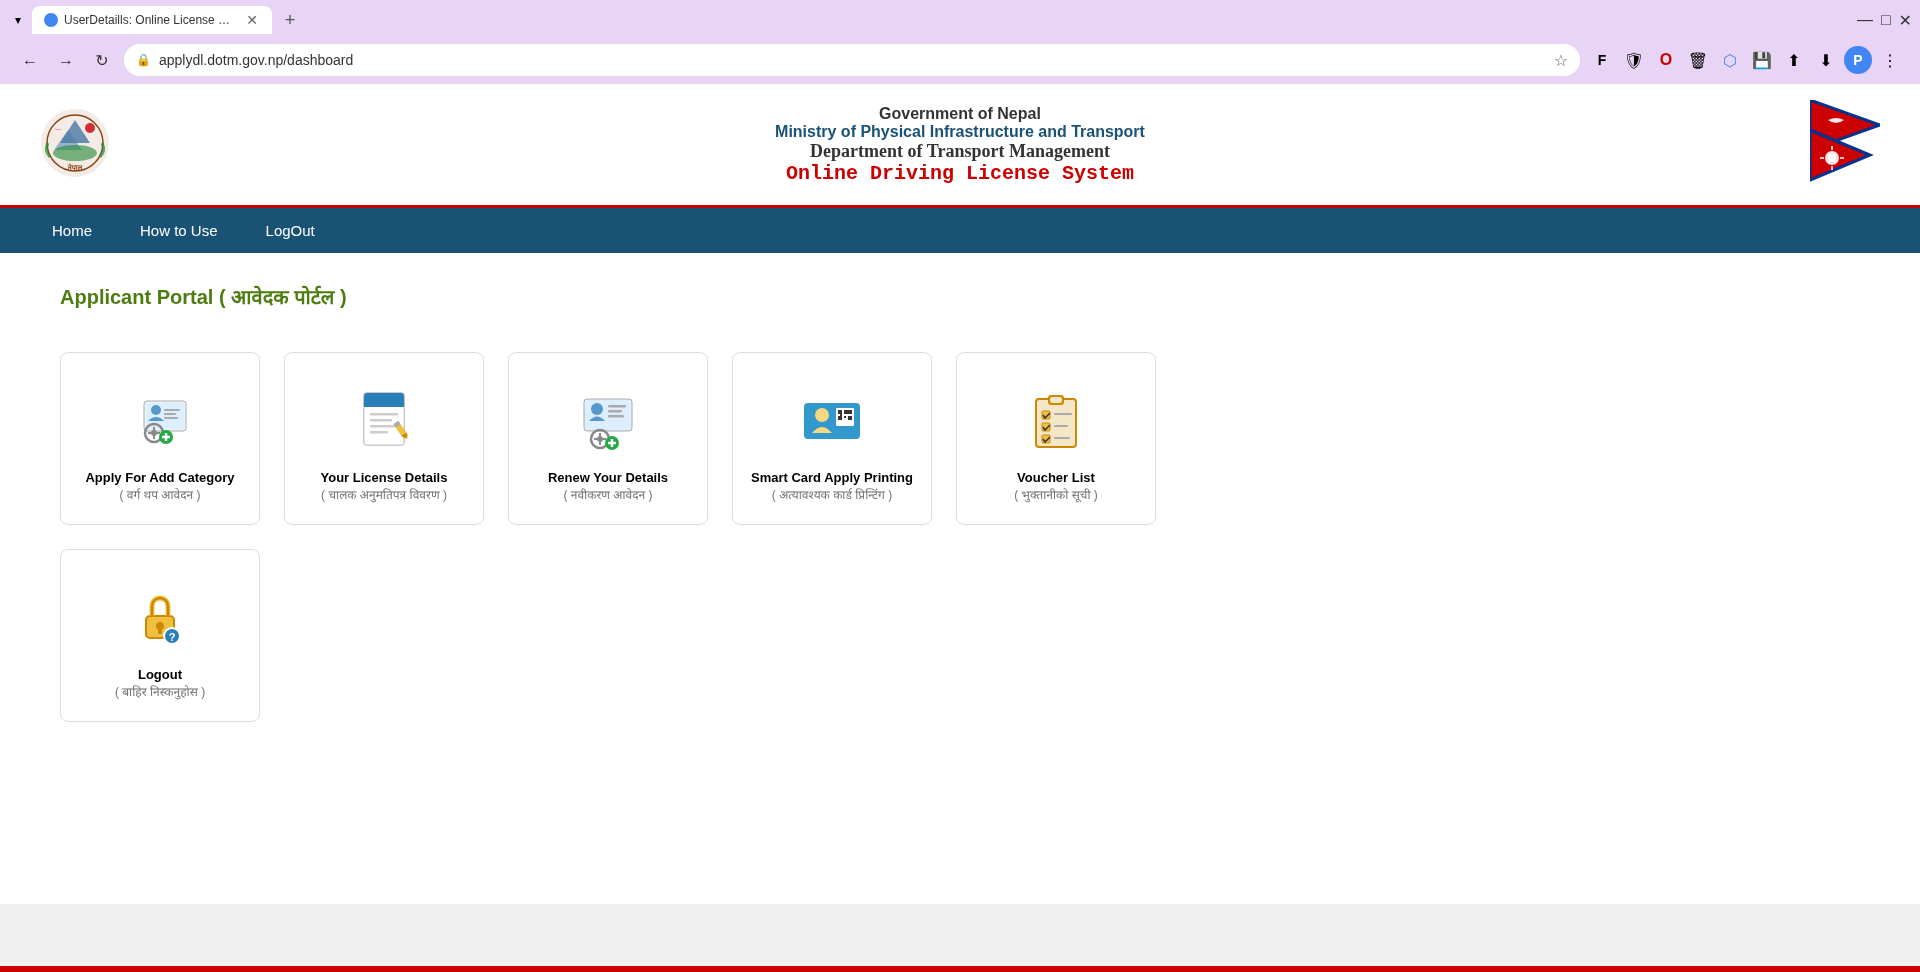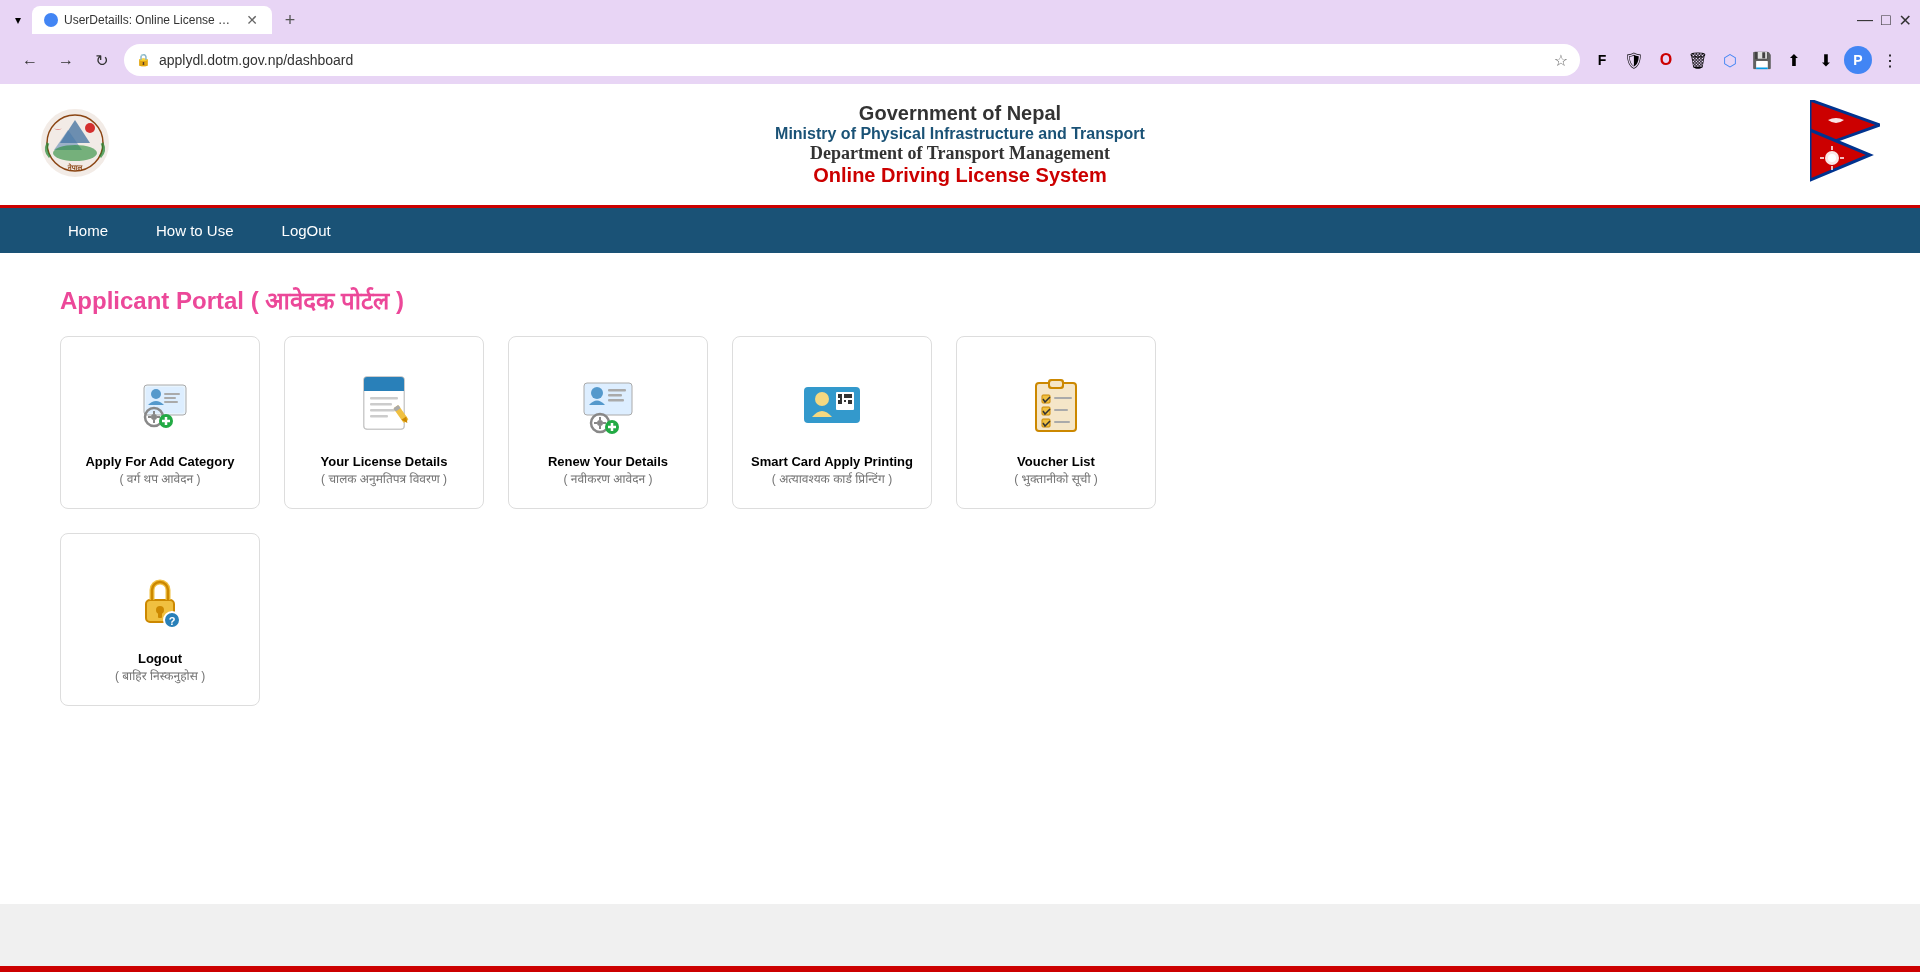--- a/index.html
+++ b/index.html
@@ -107,52 +107,52 @@
       background: white;
       padding: 16px 40px;
       display: flex;
       align-items: center;
       justify-content: space-between;
       border-bottom: 3px solid #cc0000;
     }
     .header-center {
       text-align: center;
     }
-    .header-gov { font-size: 20px; color: #333; font-weight: 600; }
+    .header-gov { font-size: 16px; color: #333; font-weight: 600; }
     .header-ministry { font-size: 16px; color: #1a5276; font-weight: 600; }
     .header-dept { font-size: 18px; color: #333; font-weight: 700; font-family: Liberation Serif, serif; }
-    .header-system { font-size: 20px; color: #cc0000; font-weight: 700; }
+    .header-system { font-size: 20px; color: #cc0000; font-weight: 700; font-family: Liberation Mono, monospace; }
 
     
     .nav-bar {
       background: #1a5276;
-      padding: 0 44px;
+      padding: 0 28px;
       display: flex;
       gap: 0;
     }
     .nav-item {
       color: white;
       padding: 14px 24px;
       cursor: pointer;
       font-size: 15px;
       font-weight: 500;
       text-decoration: none;
       display: block;
     }
 
     
     .main-content {
       padding: 30px 60px;
       background: white;
     }
     .portal-title {
-      font-size: 24px;
+      font-size: 20px;
       font-weight: 700;
-      color: #ec4899;
-      margin-bottom: 20px;
+      color: #4d7c0f;
+      margin-bottom: 42px;
     }
 
     
     .card-grid {
       display: grid;
       grid-template-columns: repeat(5, 200px);
       gap: 24px;
       margin-bottom: 24px;
     }
     .card-grid-2 {

